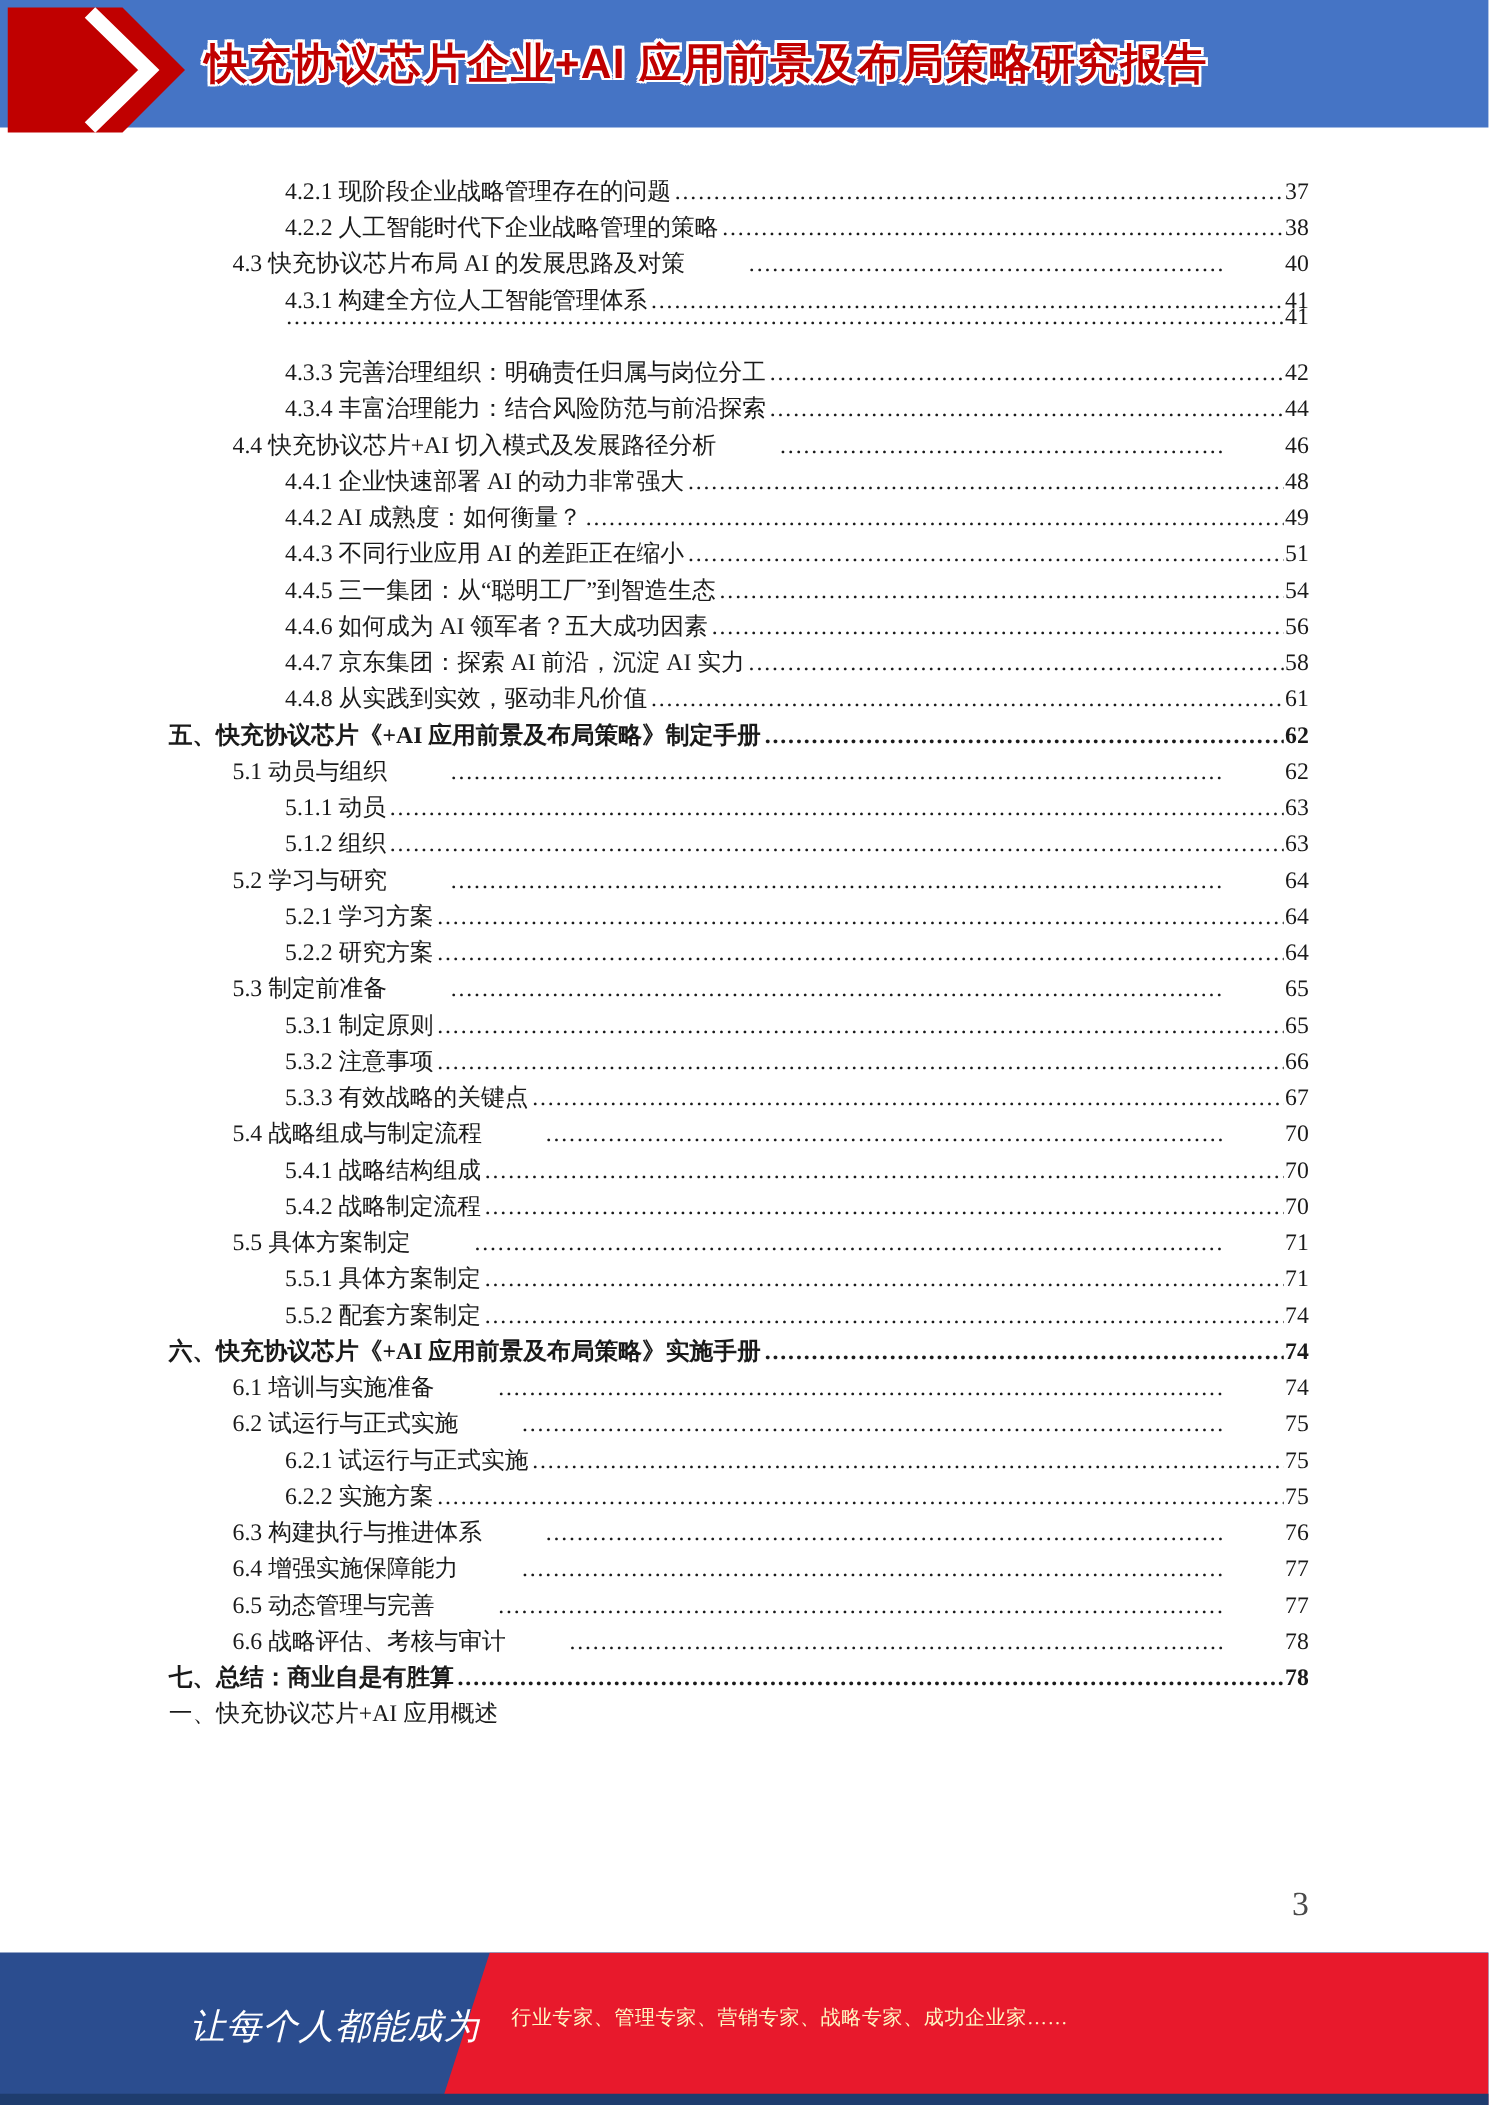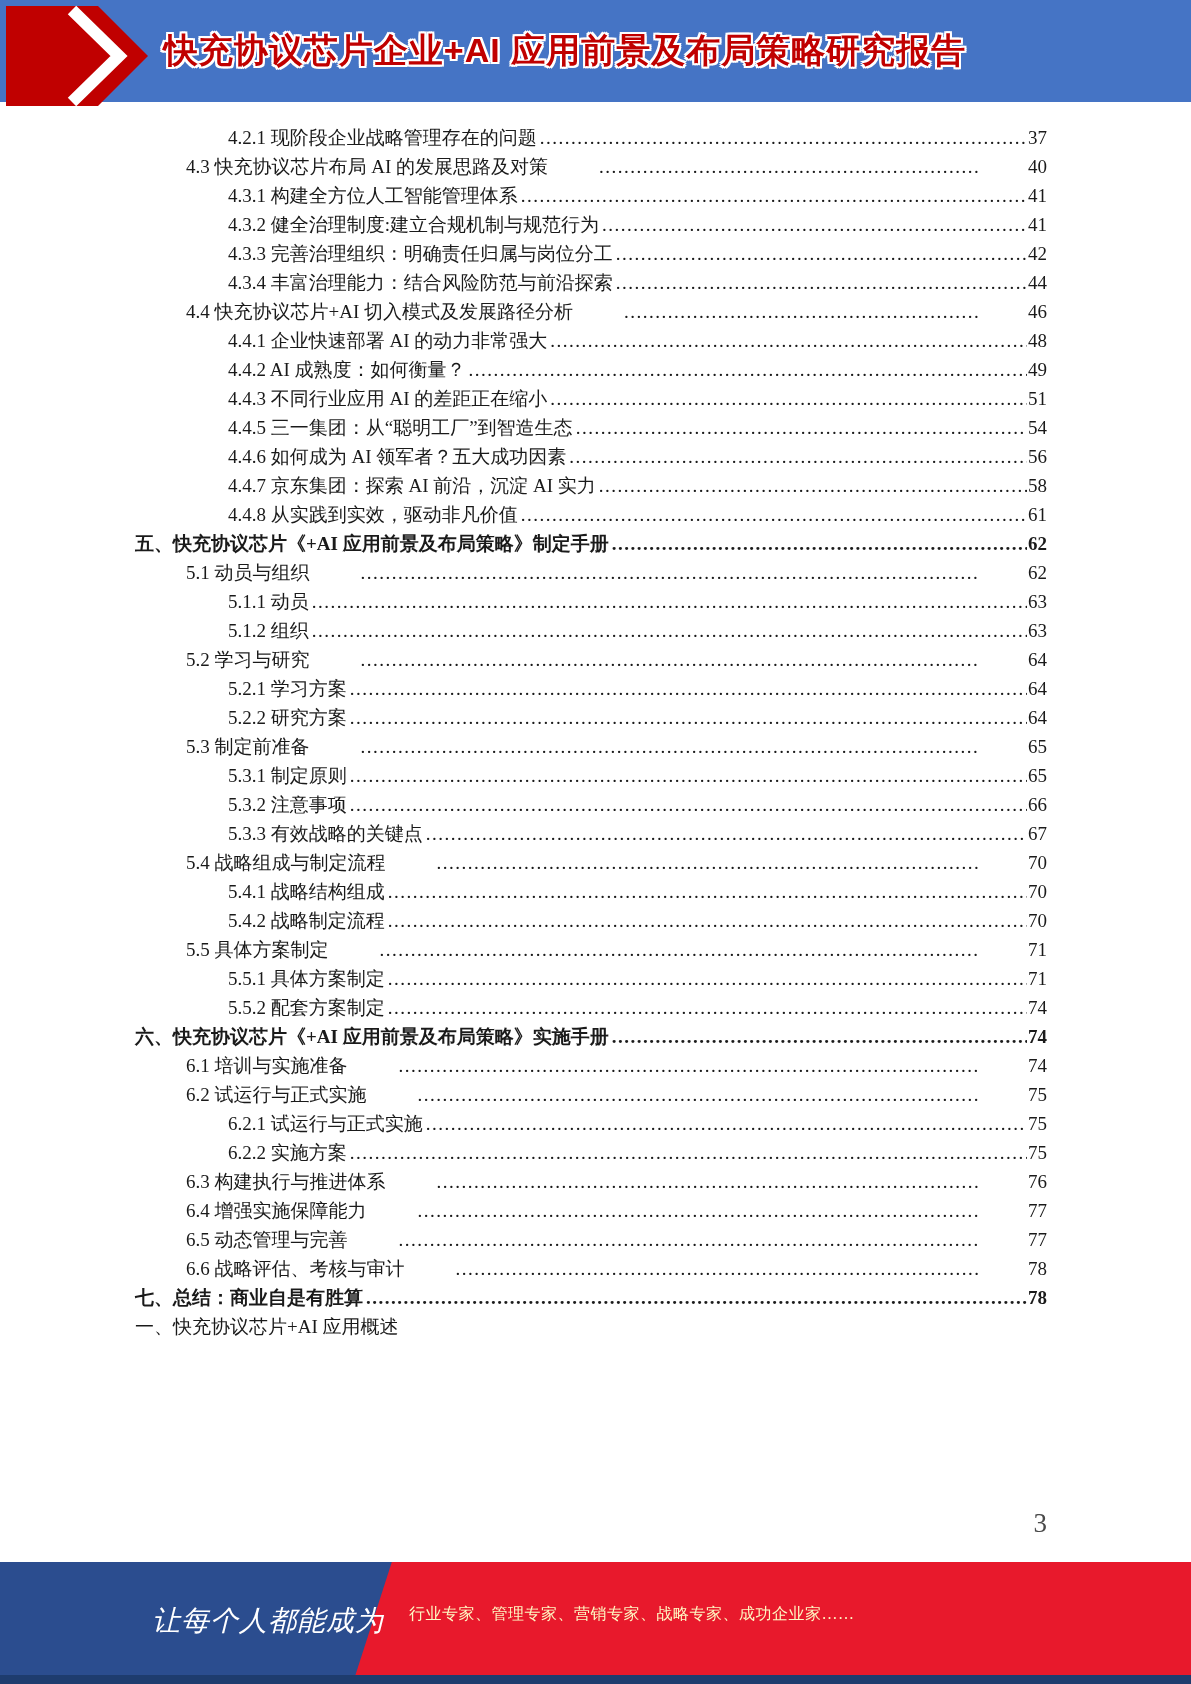--- a/index.html
+++ b/index.html
@@ -46,21 +46,21 @@
     position:absolute;left:135px;top:123px;width:912px;
   }
   .toc-row{
     display:flex;align-items:baseline;
     height:29px;font-size:19px;line-height:29px;
     white-space:nowrap;
   }
   .toc-row.lvl2{padding-left:51px;gap:48px;}
   .toc-row.lvl3{padding-left:93px;}
   .toc-row.bold{font-weight:700;}
-  .toc-label{white-space:nowrap;padding-right:2px;}
+  .toc-label{white-space:nowrap;padding-right:2px;margin-top:16px;}
   .toc-dots{
     flex:1;overflow:hidden;white-space:nowrap;
     min-width:10px;margin:0 1px;
   }
   .toc-dots::after{
     content:"................................................................................................................................................................................................................................................................";
     letter-spacing:1.5px;
   }
   .toc-page{white-space:nowrap;}
   .toc-row.no-dots .toc-dots::after{content:"";}
@@ -108,35 +108,39 @@
   </header>
 
   <main class="toc">
     <div id="toc-rows">
   <div class="toc-row lvl3">
     <span class="toc-label">4.2.1 现阶段企业战略管理存在的问题</span>
     <span class="toc-dots"></span>
     <span class="toc-page">37</span>
   </div>
 
+  <div class="toc-row lvl3">
+    <span class="toc-label">4.2.2 人工智能时代下企业战略管理的策略</span>
+    <span class="toc-dots"></span>
+    <span class="toc-page">38</span>
+  </div>
 
   <div class="toc-row lvl2">
     <span class="toc-label">4.3 快充协议芯片布局 AI 的发展思路及对策</span>
     <span class="toc-dots"></span>
     <span class="toc-page">40</span>
   </div>
 
   <div class="toc-row lvl3">
     <span class="toc-label">4.3.1 构建全方位人工智能管理体系</span>
     <span class="toc-dots"></span>
     <span class="toc-page">41</span>
   </div>
 
   <div class="toc-row lvl3">
-    <span class="toc-label">4.3.2 健全治理制度:建立合规机制与规范行为</span>
     <span class="toc-dots"></span>
     <span class="toc-page">41</span>
   </div>
 
   <div class="toc-row lvl3">
     <span class="toc-label">4.3.3 完善治理组织：明确责任归属与岗位分工</span>
     <span class="toc-dots"></span>
     <span class="toc-page">42</span>
   </div>
 

